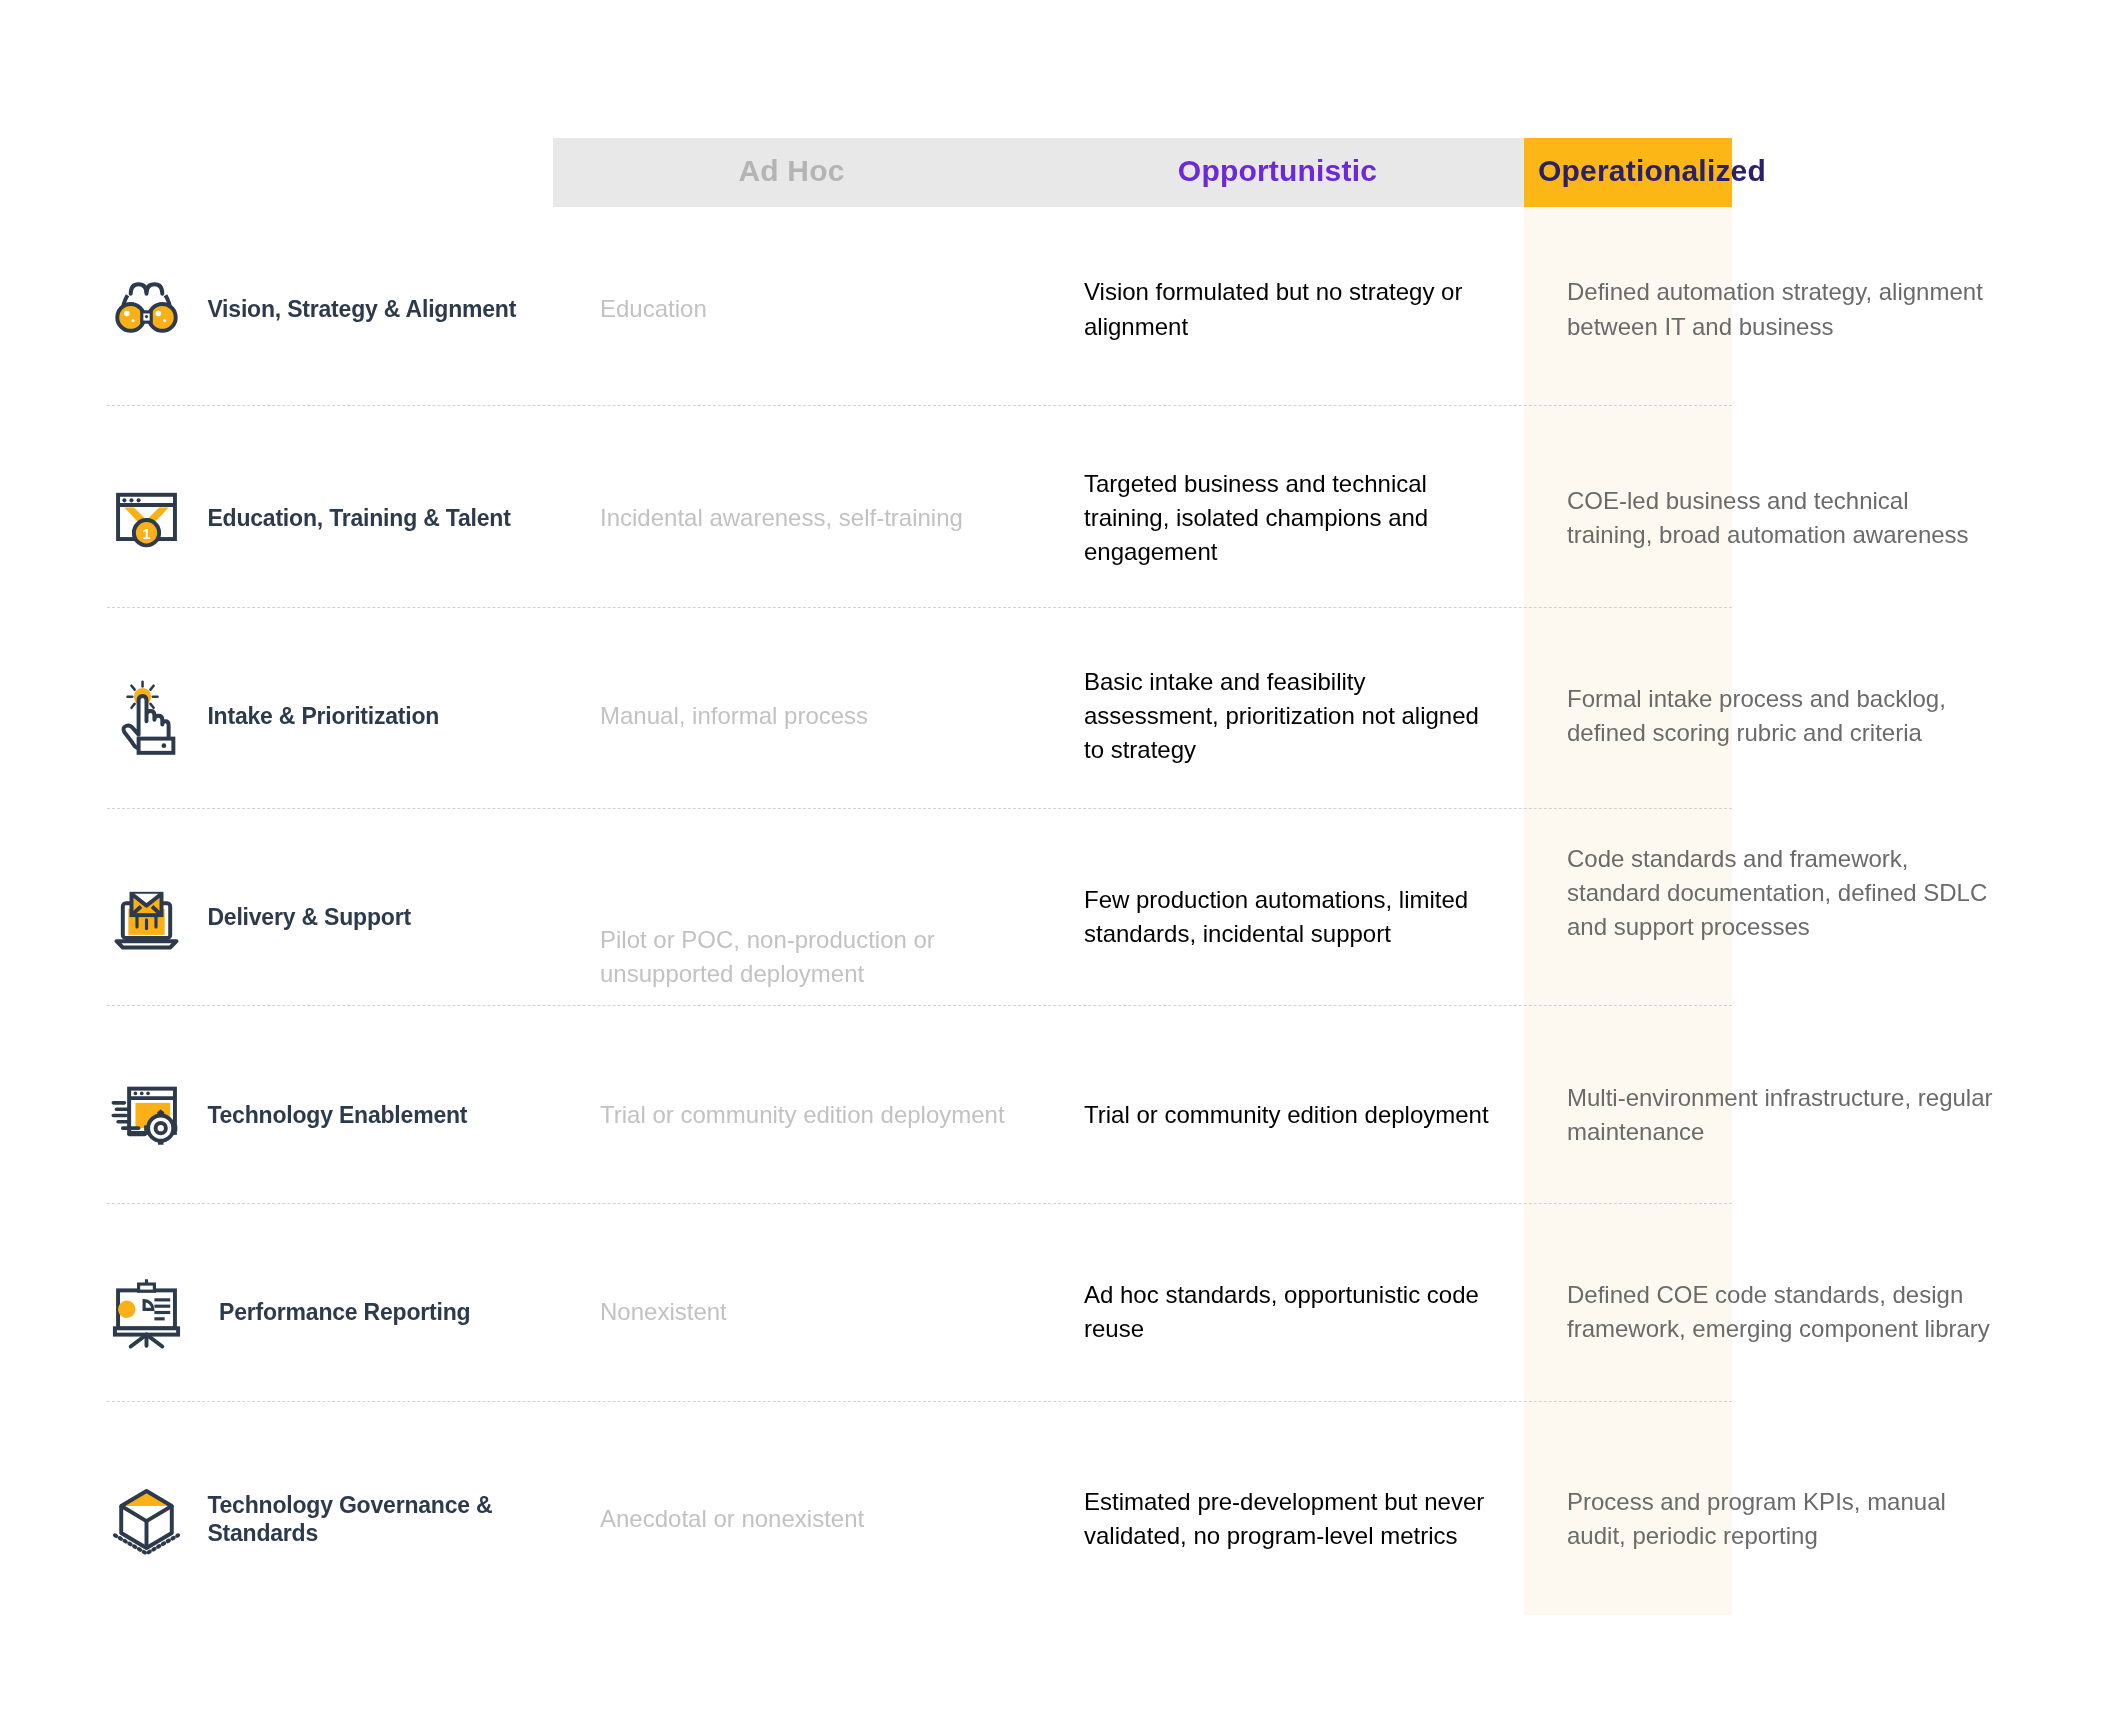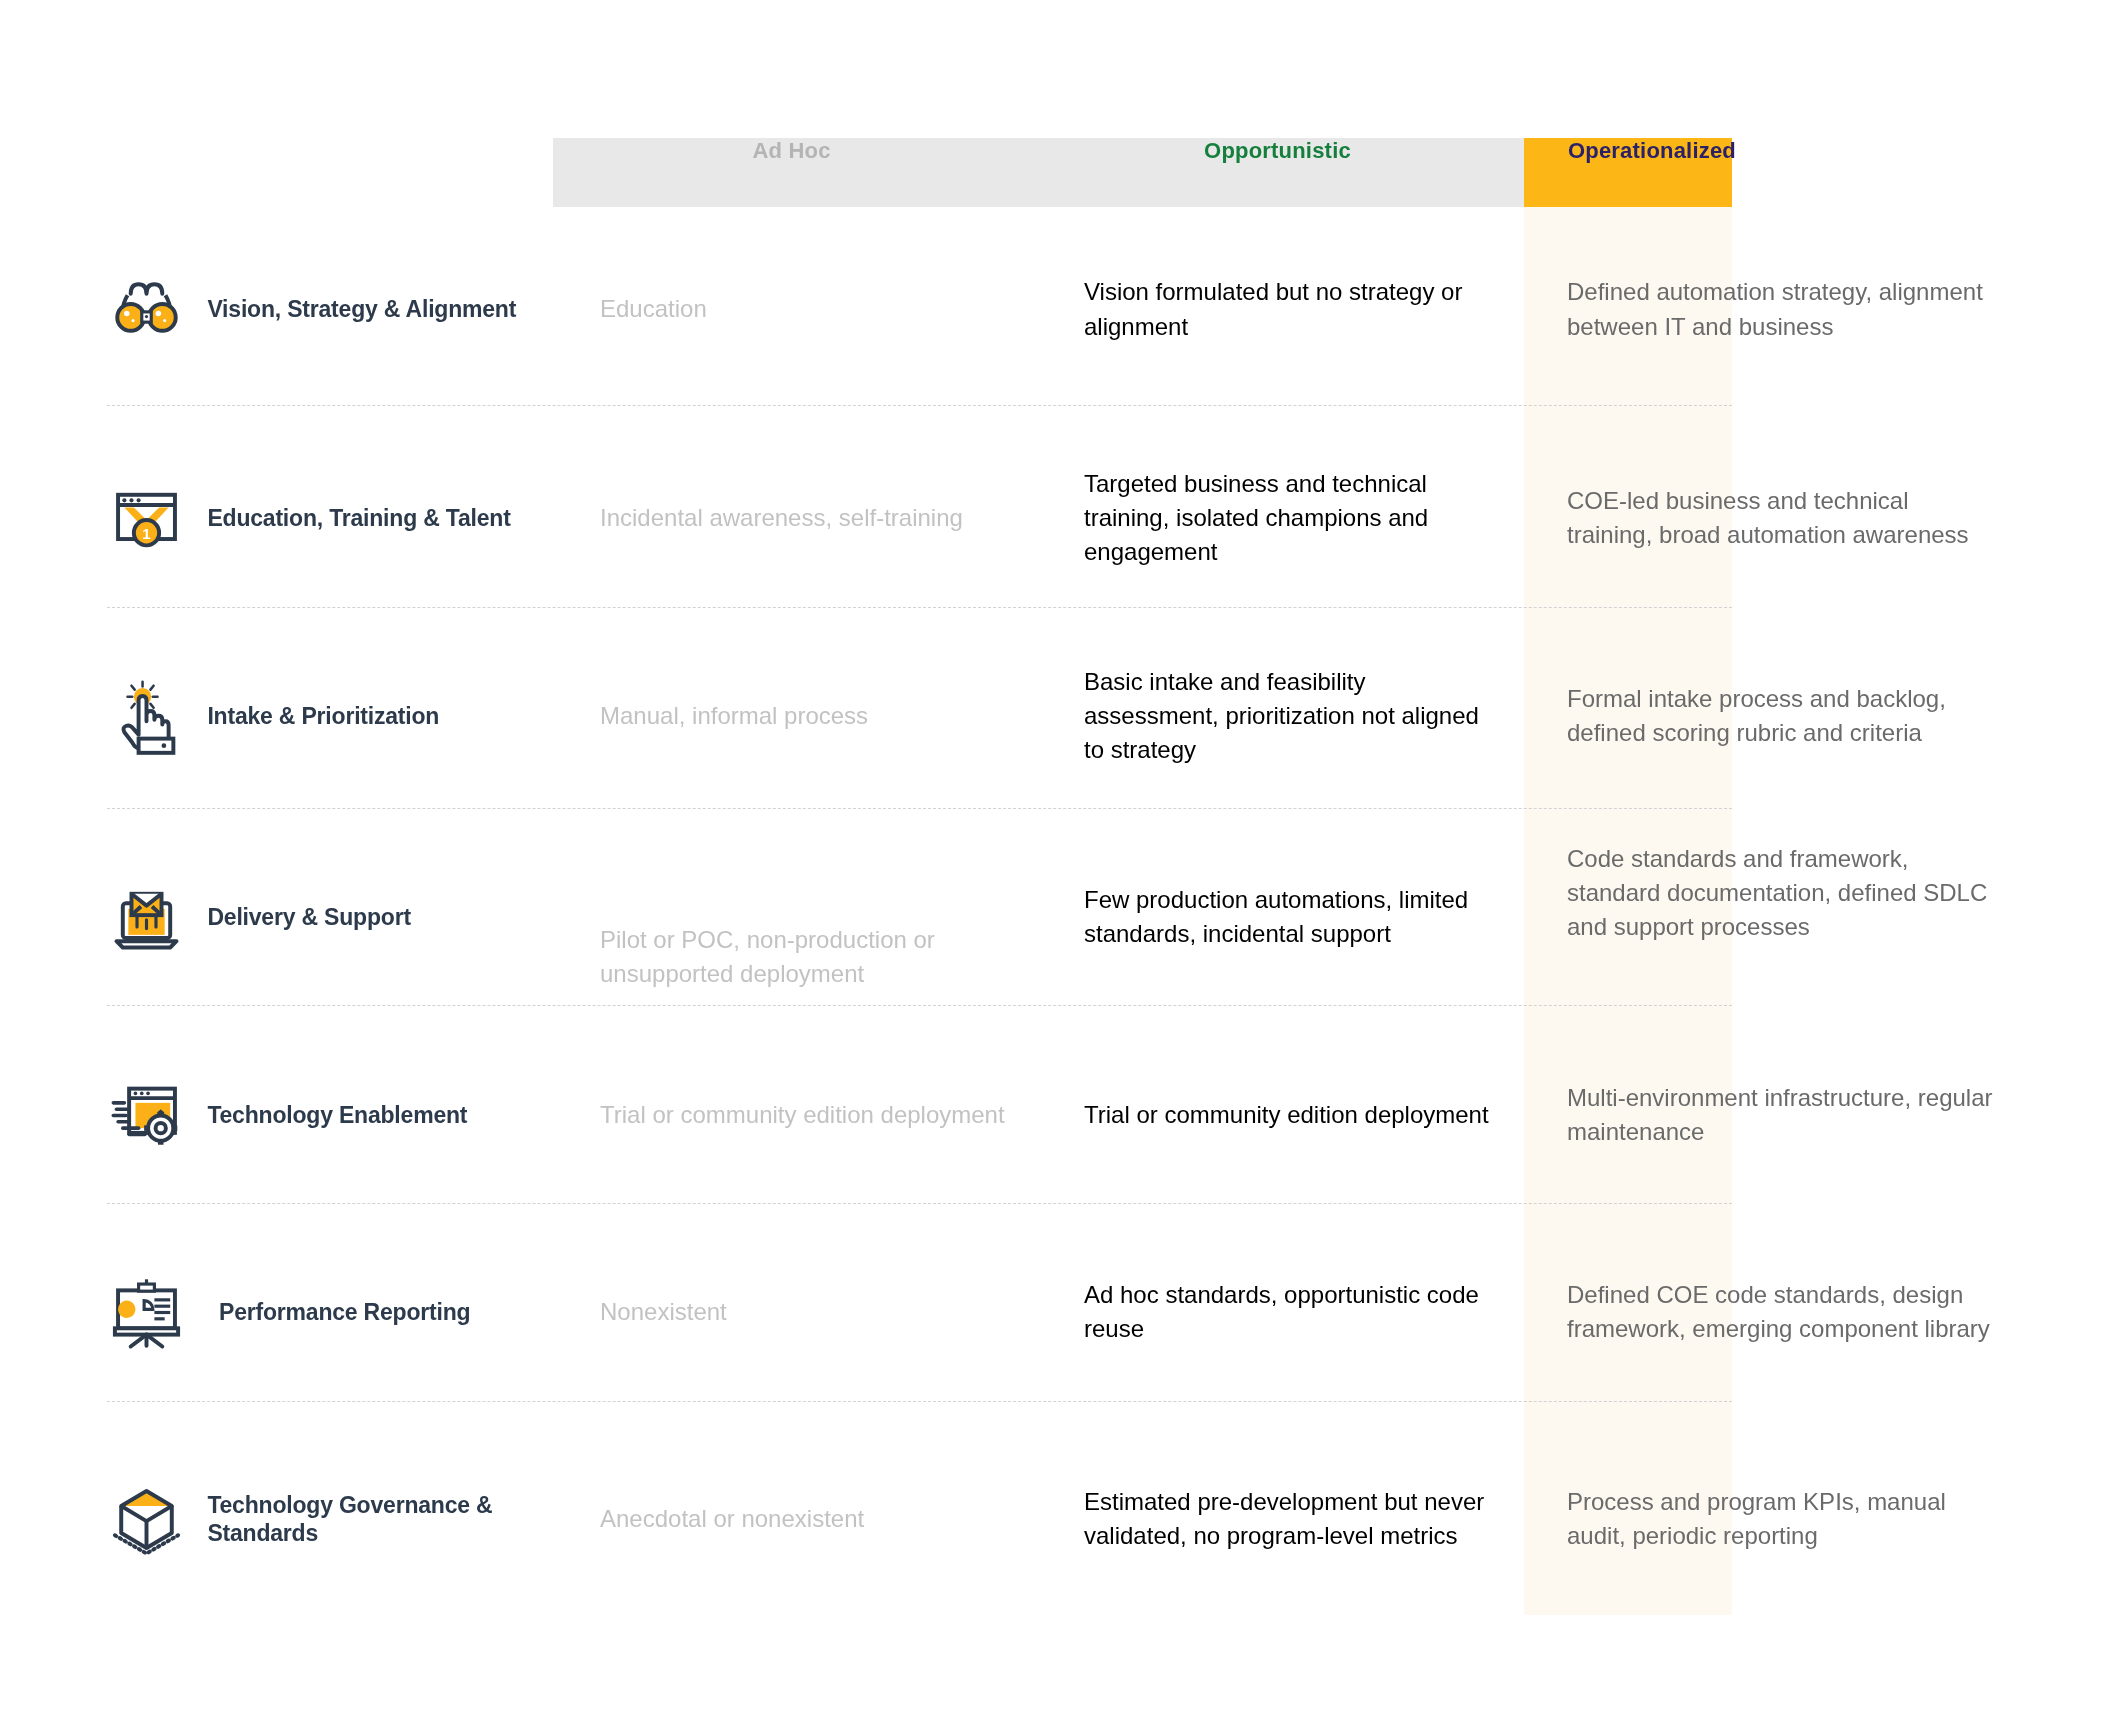--- a/index.html
+++ b/index.html
@@ -34,28 +34,28 @@
     background: #FCB716;
     top: 138px;
     height: 69px;
   }
 
   .head-cell {
     position: absolute;
     top: 138px;
     height: 50px;
     display: flex;
-    align-items: flex-start;
+    align-items: flex-end;
     justify-content: center;
-    font-size: 22px;
+    font-size: 30px;
     font-weight: bold;
     letter-spacing: 0.2px;
   }
   .head-adhoc         { left: 553px;  width: 477px; color: #b4b4b4; }
-  .head-opportunistic { left: 1031px; width: 493px; color: #15803d; }
+  .head-opportunistic { left: 1031px; width: 493px; color: #6d28d9; }
   .head-operational   { left: 1524px; width: 208px; color: #2b2168; margin-left: 24px; }
 
   
   .accent-column {
     position: absolute;
     left: 1524px;
     top: 207px;
     width: 208px;
     height: 1408px;
     background: #FDF9F1;

